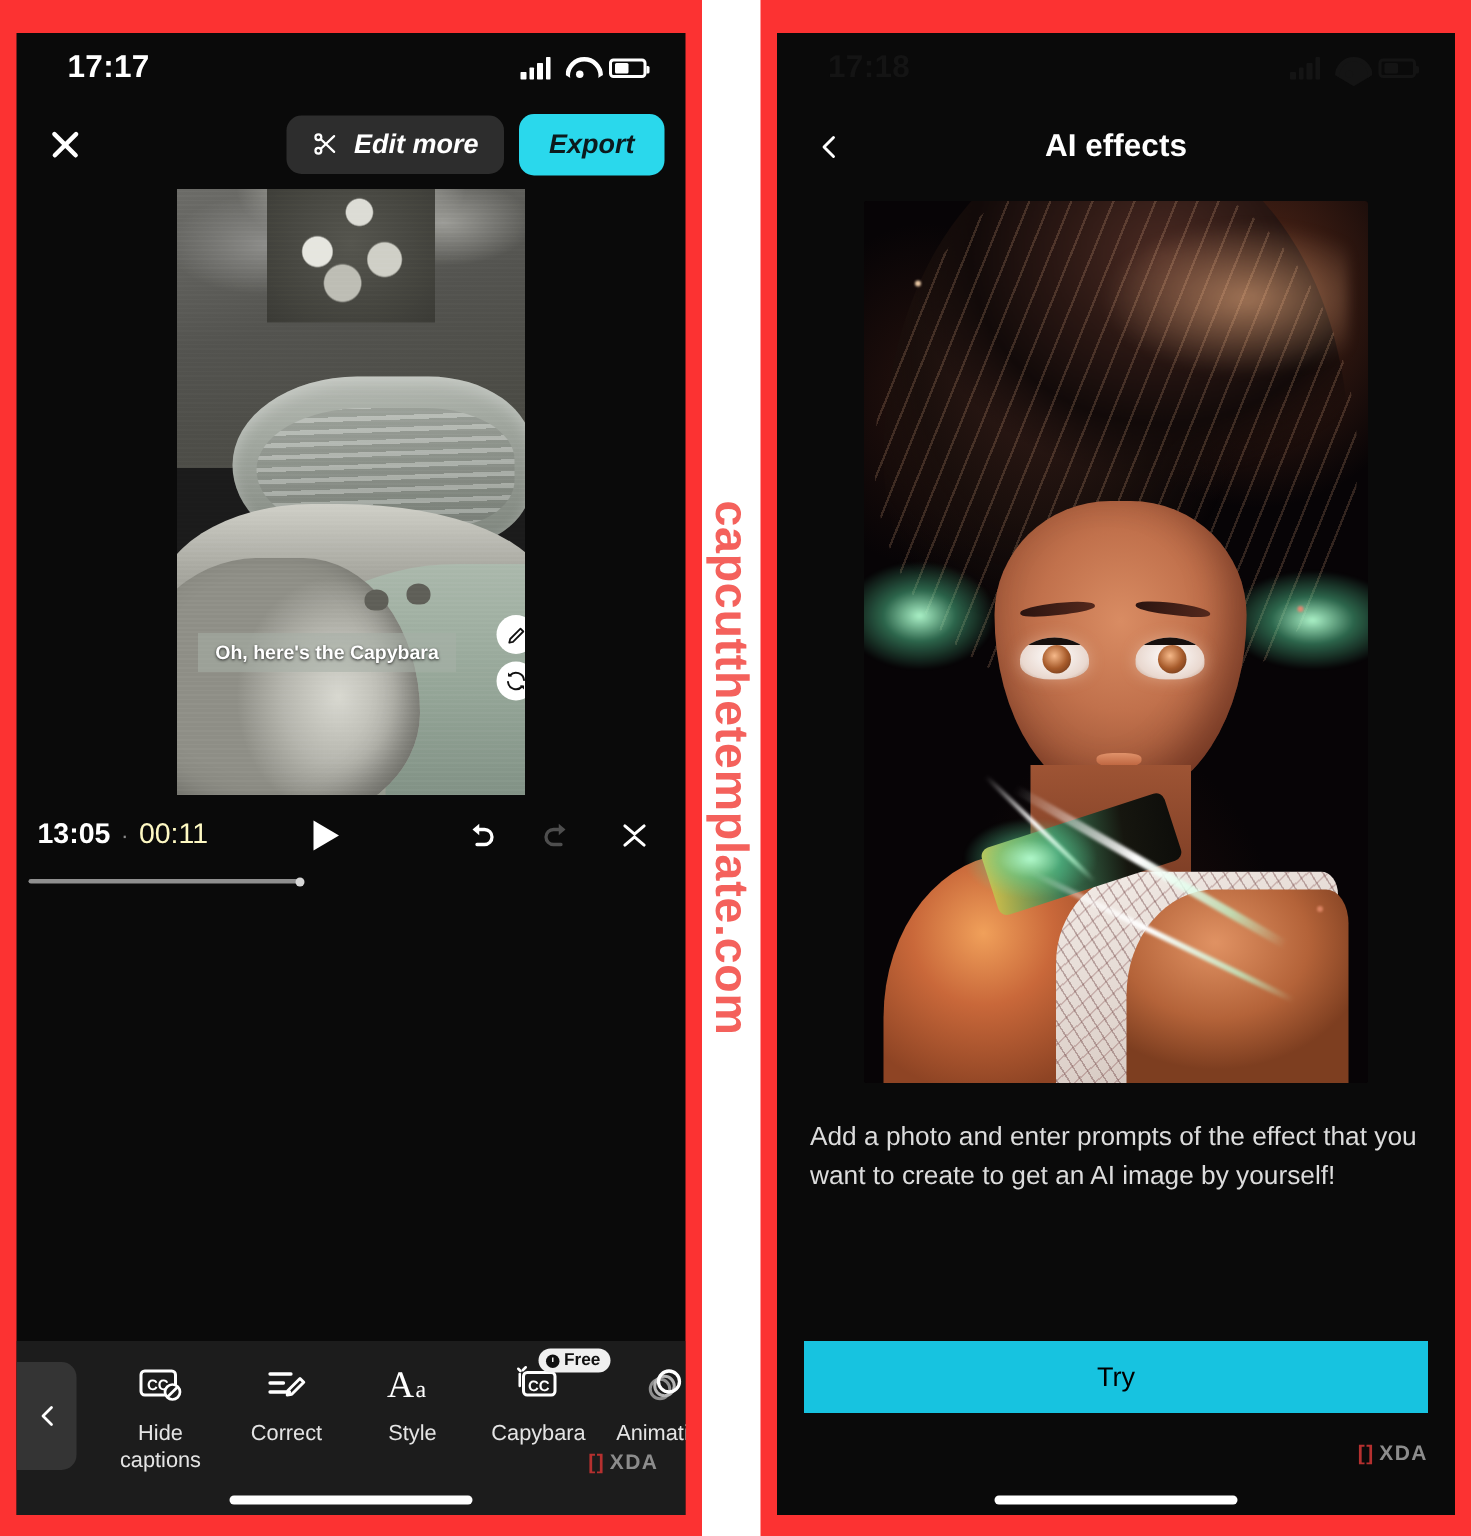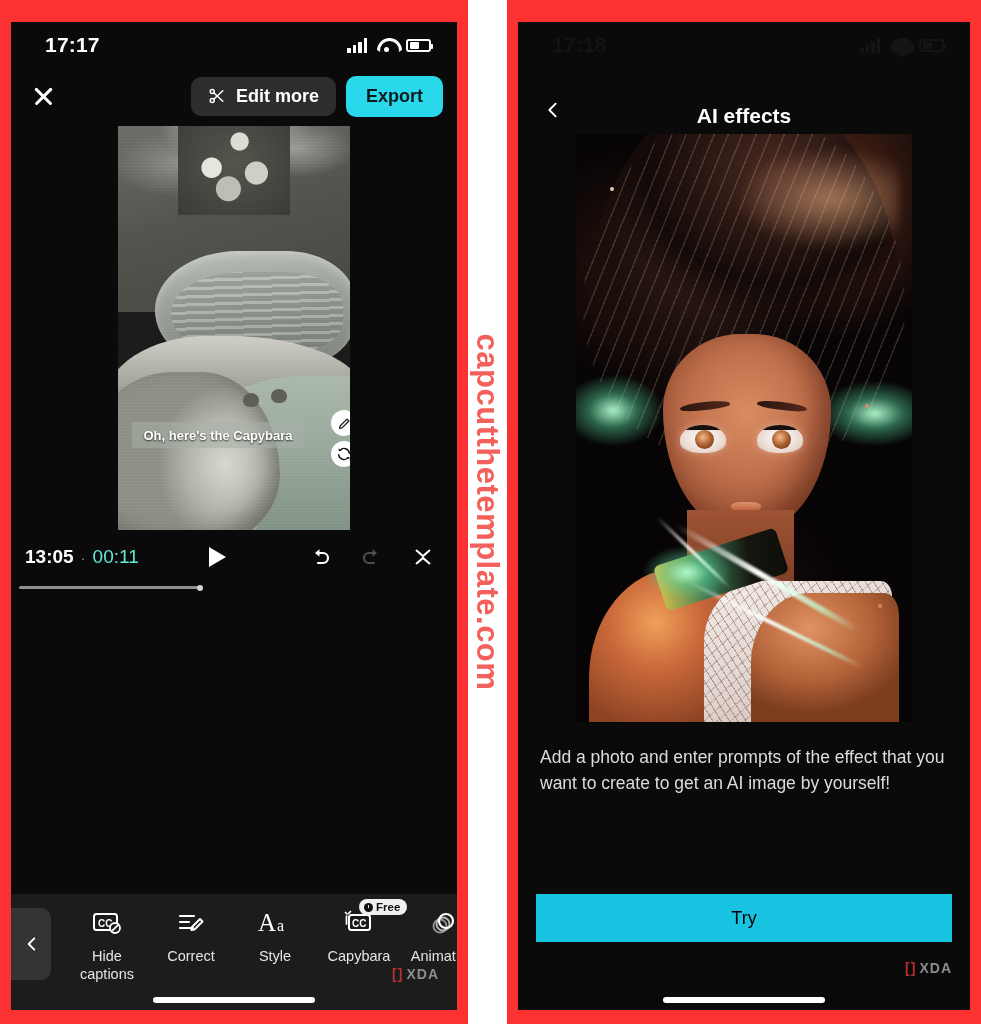--- a/index.html
+++ b/index.html
@@ -95,20 +95,21 @@
   .statusbar.dim .batt { border-color:#141414; }
   .statusbar.dim .batt::after { background:#141414; }
 
   
   .topbar {
     height: 56px;
     display: flex;
     align-items: center;
     padding: 0 14px 0 10px;
     gap: 10px;
+    font-style: italic;
   }
   .close-btn {
     width: 44px; height: 44px;
     display:flex; align-items:center; justify-content:center;
     color: #fff; position: relative; flex: 0 0 auto;
   }
   .close-btn::before, .close-btn::after {
     content:""; position:absolute; width: 23px; height: 2.6px;
     background:#fff; border-radius: 2px;
   }
@@ -250,21 +251,21 @@
 
   
   .controls {
     position: relative;
     height: 42px;
     display:flex; align-items:center;
     padding: 0 22px 0 14px;
   }
   .time-cur { color:#ffffff; font-size: 19px; font-weight: bold; }
   .time-dot { color:#8b8b8b; font-size: 15px; margin: 0 7px; }
-  .time-tot { color:#5eead4; font-size: 19px; }
+  .time-tot { color:#fef9c3; font-size: 19px; }
   .play-icon {
     width: 0; height: 0;
     border-left: 17px solid #ffffff;
     border-top: 10px solid transparent;
     border-bottom: 10px solid transparent;
     margin-left: 70px;
   }
   .ctl-right { margin-left:auto; display:flex; align-items:center; gap: 26px; }
 
   .scrub {
@@ -375,21 +376,21 @@
     left: 50%; transform: translateX(-50%);
     bottom: 7px;
     width: 162px; height: 6px;
     background: #ffffff;
     border-radius: 4px;
   }
 
   
   .ai-header {
     height: 60px;
-    display:flex; align-items:flex-end;
+    display:flex; align-items:center;
     padding: 0 16px;
     position: relative;
   }
   .back-chev {
     width: 36px; height: 36px;
     display:flex; align-items:center; justify-content:center;
   }
   .ai-title {
     position:absolute; left:0; right:0; text-align:center;
     color:#ffffff; font-size: 21px; font-weight: bold;

